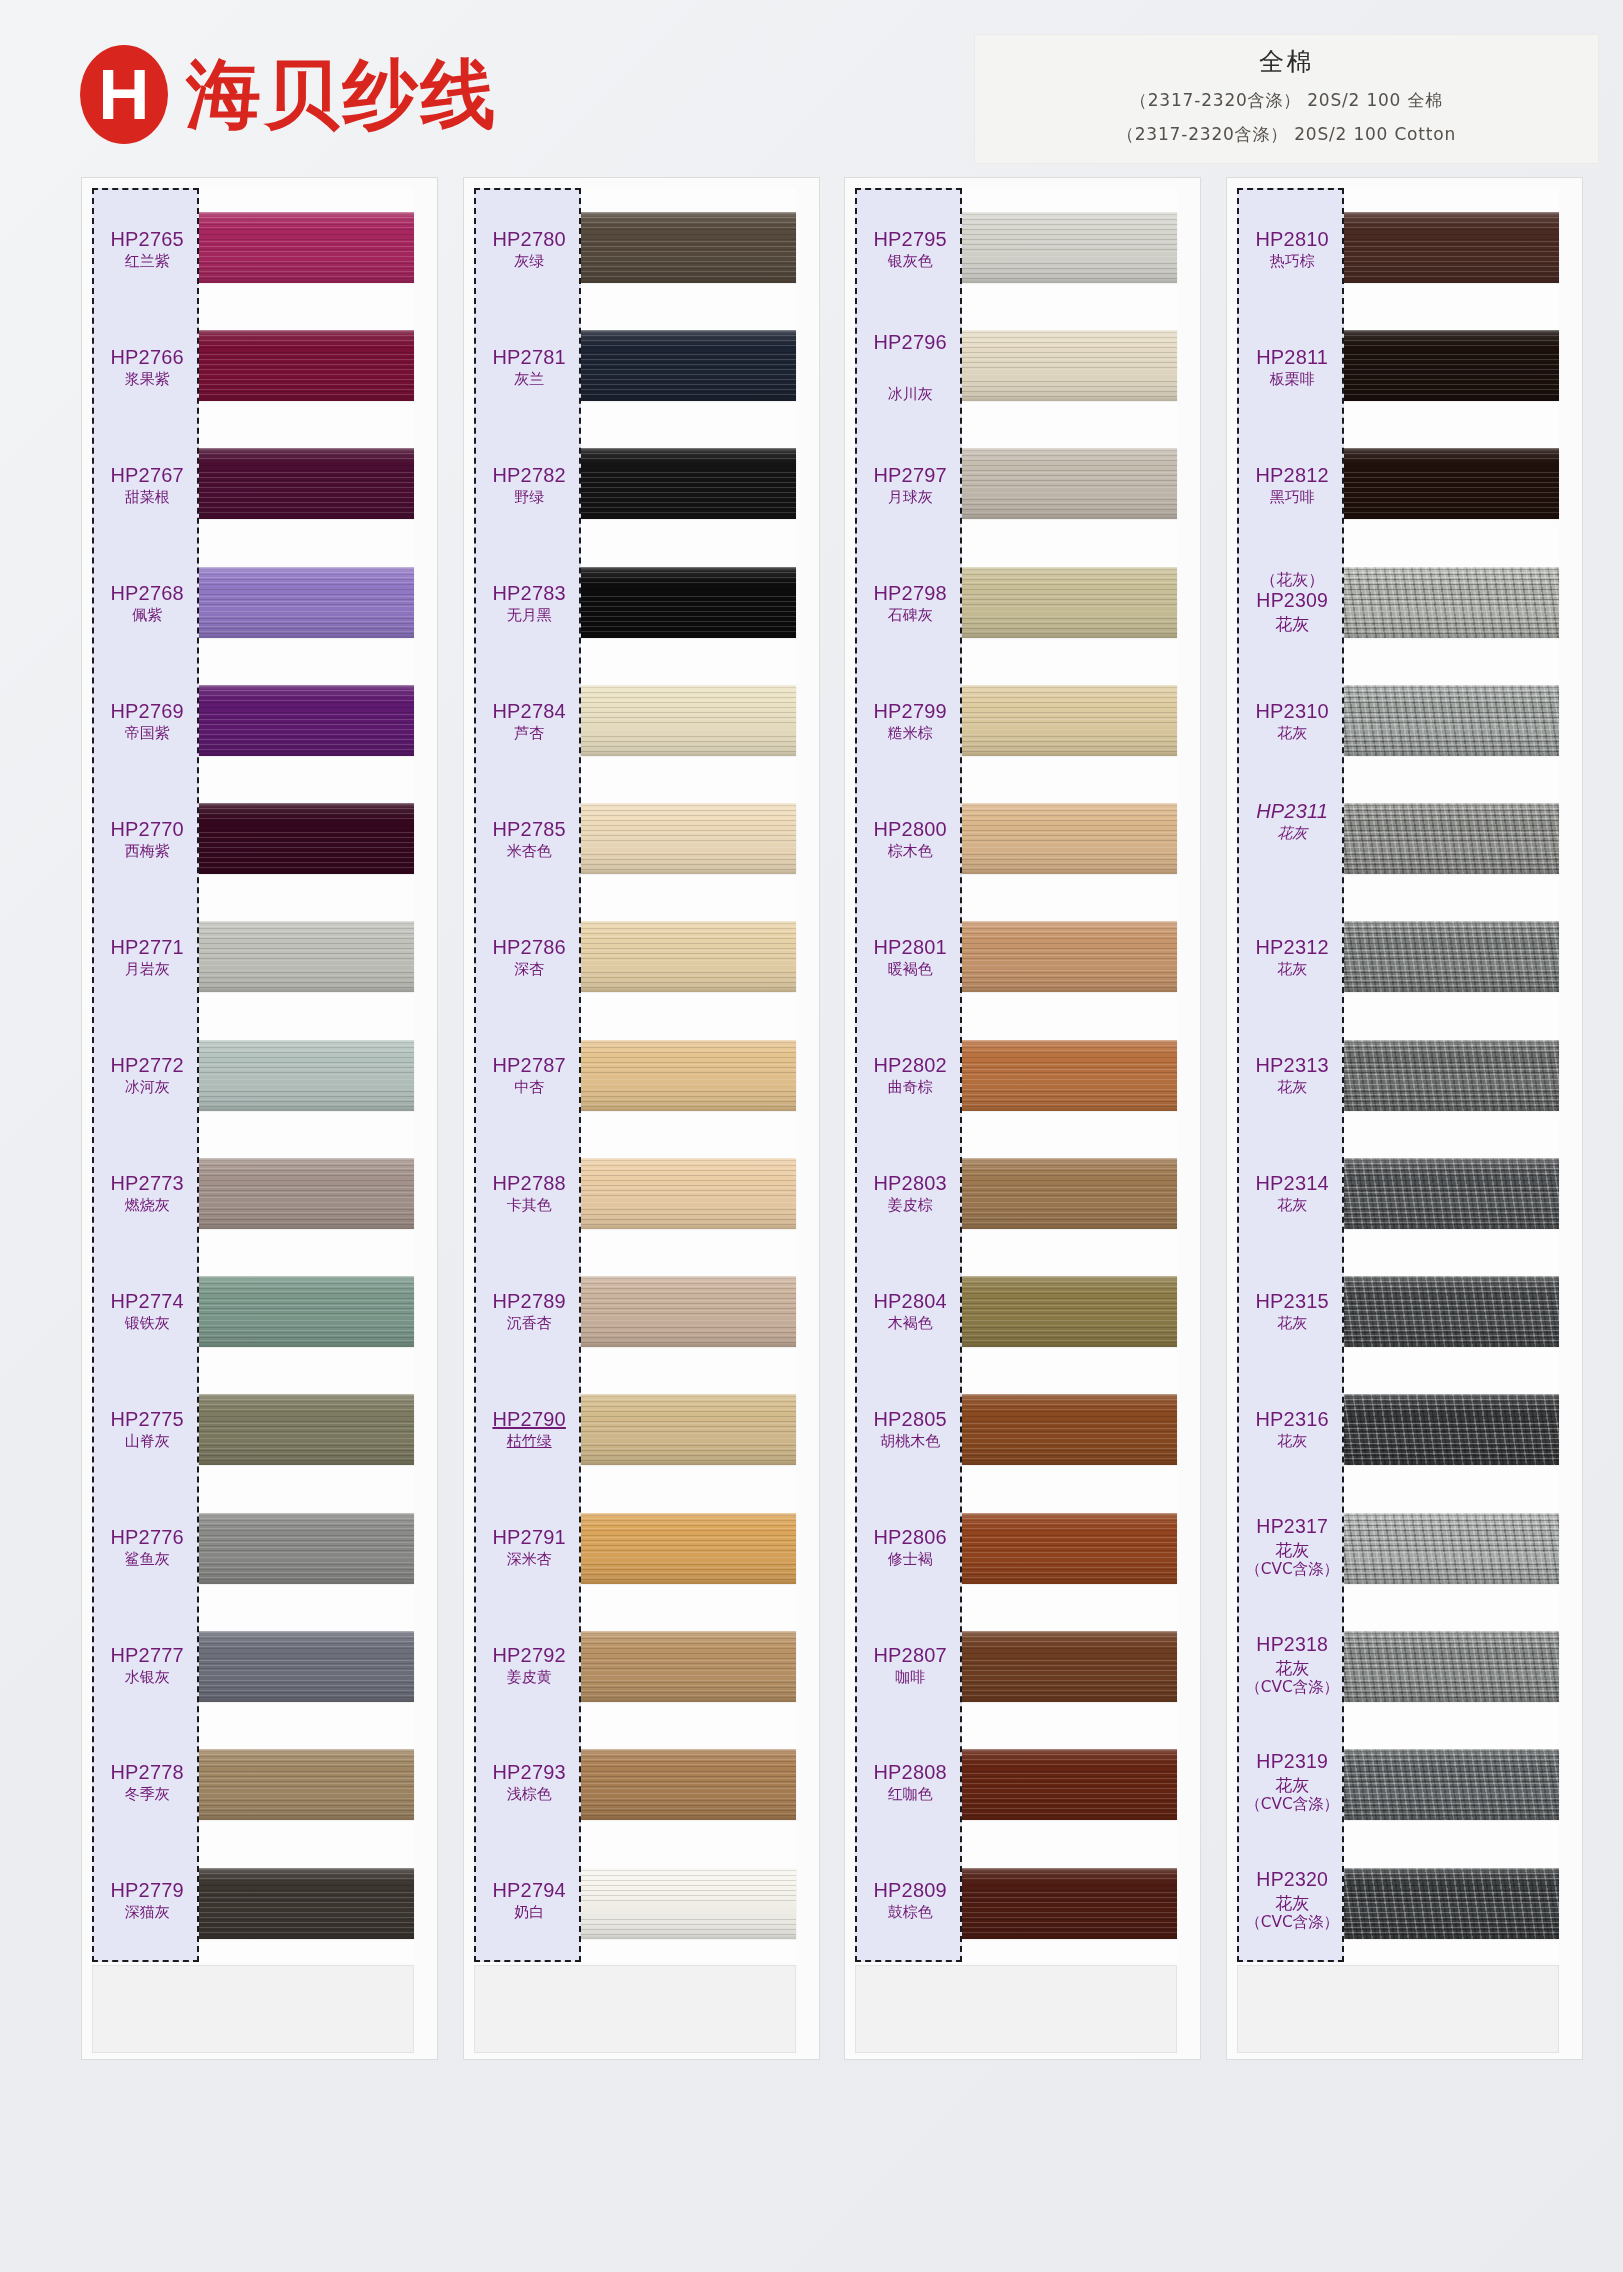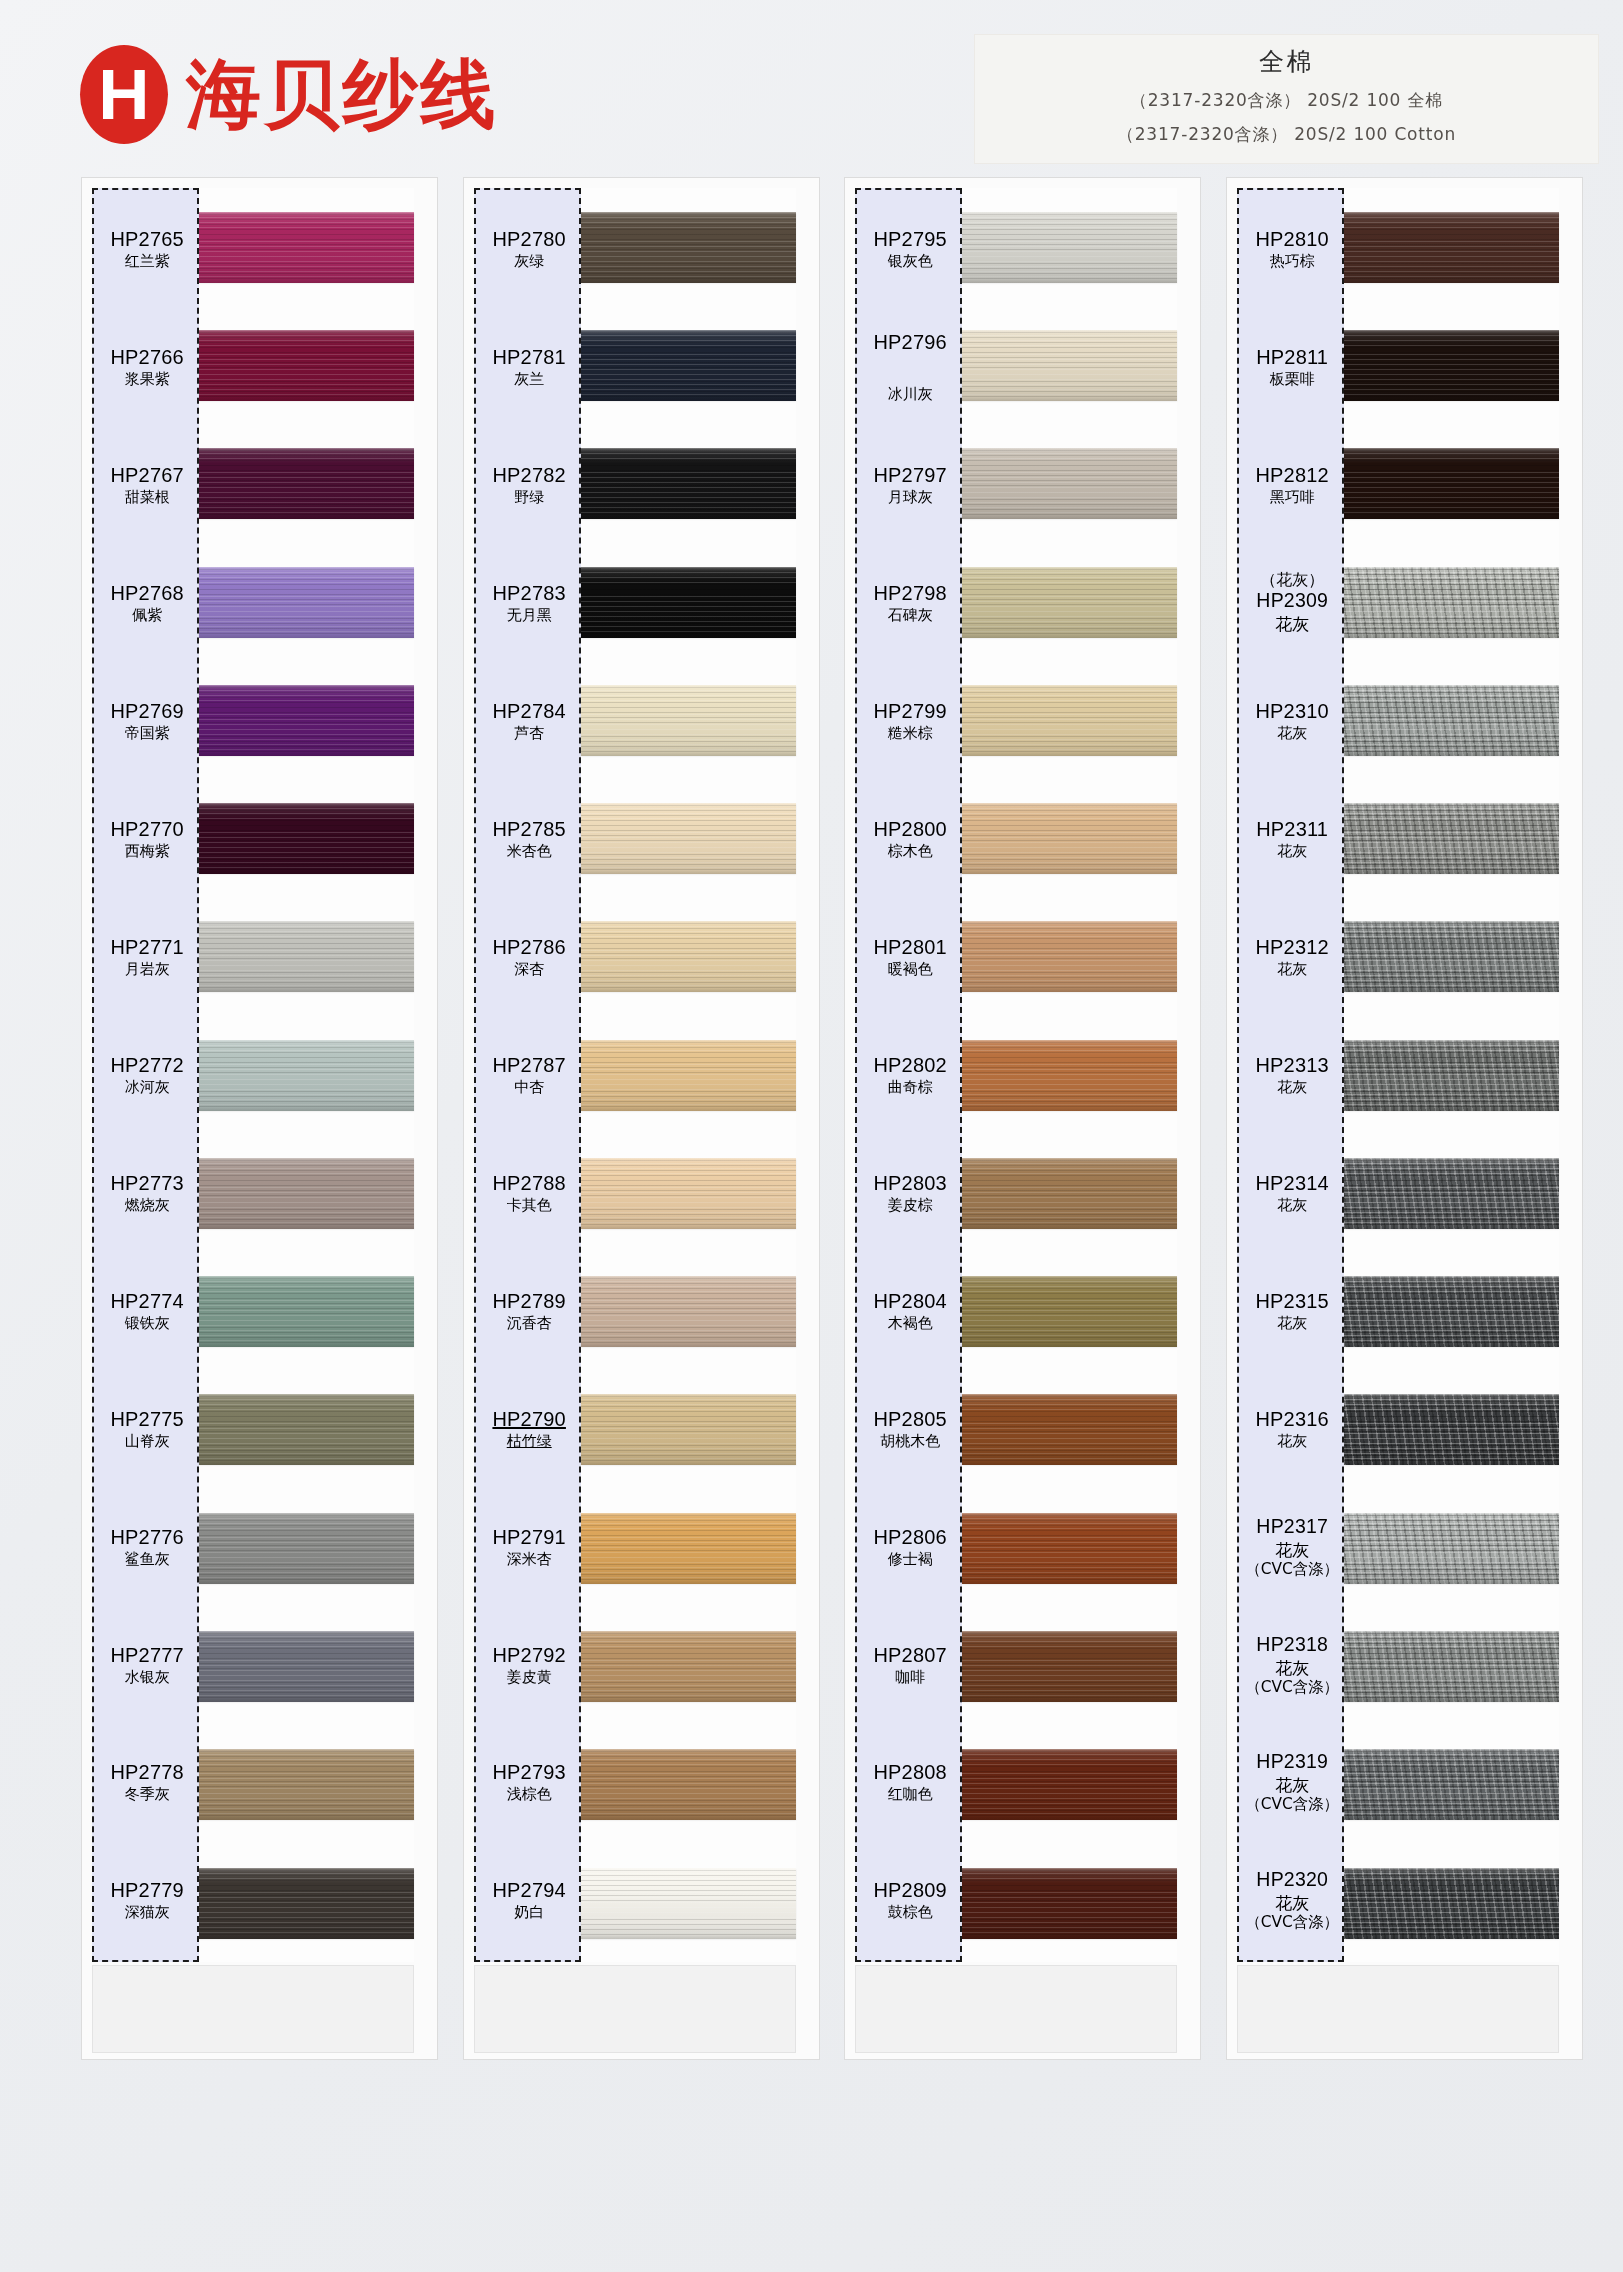--- a/index.html
+++ b/index.html
@@ -47,21 +47,21 @@
   }
   .swatch-area{
     position:absolute;left:117px;top:9.7px;right:23px;bottom:97px;
     background:#fdfdfd;box-sizing:border-box;
   }
   .col-foot{position:absolute;left:9.7px;right:23px;bottom:6.5px;height:88px;background:#f2f2f2;border:0.8px solid #e3e3e3;box-sizing:border-box;}
 
   .rowlabel{
     position:absolute;left:0;width:107px;
     display:flex;flex-direction:column;align-items:center;justify-content:center;
-    color:#000000;text-align:center;box-sizing:border-box;padding:0 1.6px;
+    color:#701a75;text-align:center;box-sizing:border-box;padding:0 1.6px;
   }
   .rowlabel .pre{font-size:16px;font-family:"DejaVu Sans",sans-serif;line-height:1.15;}
   .rowlabel .code{font-size:20px;letter-spacing:0.2px;font-family:"Liberation Sans",sans-serif;line-height:1.2;}
   .rowlabel .cname{font-size:15px;font-family:"DejaVu Sans",sans-serif;line-height:1.2;margin-top:1.6px;}
   .rowlabel .suffix{font-size:15.4px;font-family:"DejaVu Sans",sans-serif;line-height:1.15;}
   .rowlabel.small .code{font-size:19.5px;}
   .rowlabel.small .cname{font-size:17px;}
 
   .skein{
     position:absolute;left:0;right:0;overflow:hidden;
@@ -648,21 +648,21 @@
       </div>
       <div class="rowlabel small" style="top: 354px; height: 118px;">
         <div class="pre">（花灰）</div>
         <div class="code">HP2309</div>
         <div class="cname">花灰</div>
       </div>
       <div class="rowlabel" style="top: 472px; height: 118px;">
         <div class="code">HP2310</div>
         <div class="cname">花灰</div>
       </div>
-      <div class="rowlabel" style="top: 590px; height: 118px;">
+      <div class="rowlabel" style="top: 572px; height: 118px; font-style: italic;">
         <div class="code">HP2311</div>
         <div class="cname">花灰</div>
       </div>
       <div class="rowlabel" style="top: 708px; height: 118px;">
         <div class="code">HP2312</div>
         <div class="cname">花灰</div>
       </div>
       <div class="rowlabel" style="top: 826px; height: 118px;">
         <div class="code">HP2313</div>
         <div class="cname">花灰</div>

